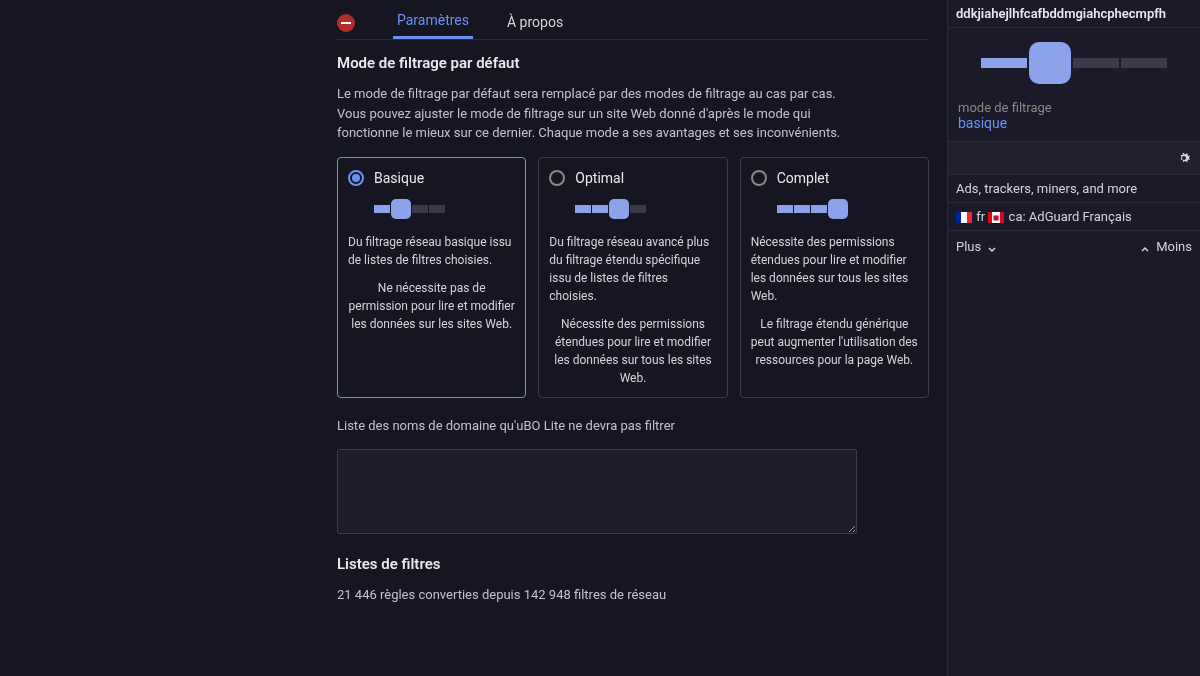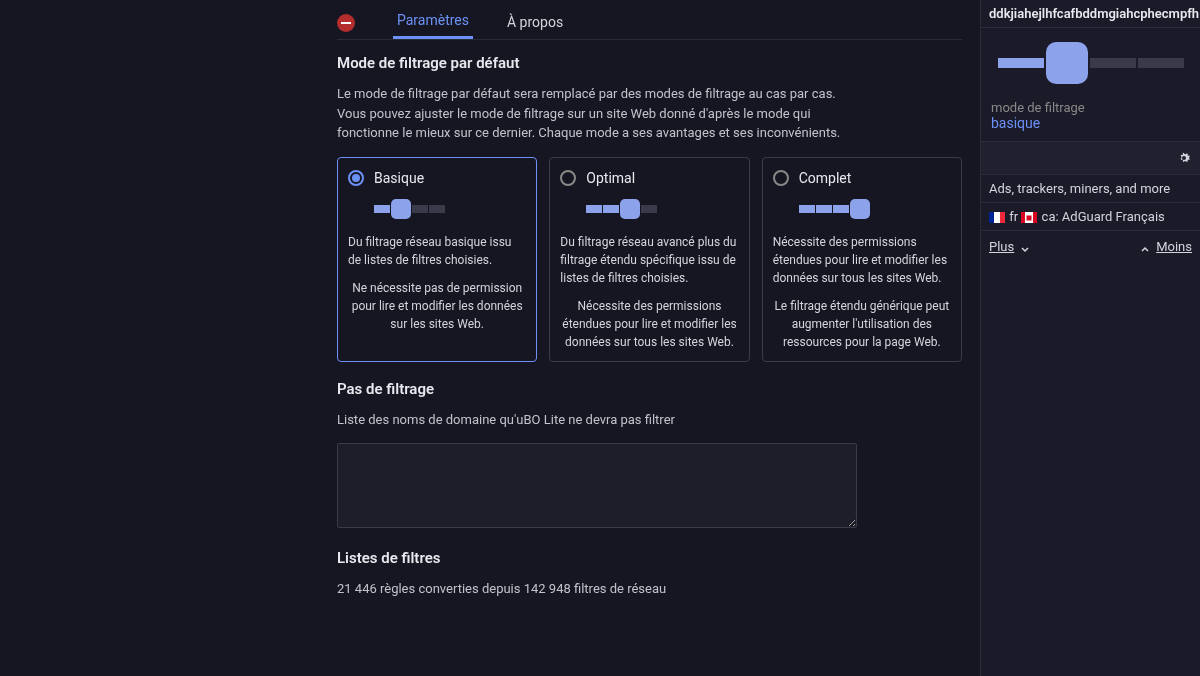--- a/index.html
+++ b/index.html
@@ -17,21 +17,21 @@
   height: 100%;
   gap: 8px;
 }
 .main {
   flex: 1;
   padding-left: 337px;
   padding-right: 10px;
   padding-top: 0;
 }
 .sidebar {
-  width: 220px;
+  width: 253px;
   background: #1a1a28;
   border-left: 1px solid #2a2a38;
 }
 .tabs {
   display: flex;
   align-items: center;
   gap: 30px;
   padding: 6px 0 0 0;
   border-bottom: 1px solid #2a2a38;
 }
@@ -226,21 +226,20 @@
   justify-content: space-between;
   align-items: center;
   padding: 8px;
   font-size: 13px;
 }
 .sb-expand-item {
   display: flex;
   align-items: center;
   gap: 6px;
   cursor: pointer;
-  text-decoration: underline;
 }
 .chevron {
   width: 10px;
   height: 10px;
   display: inline-block;
 }
 .flag {
   display: inline-block;
   width: 16px;
   height: 11px;
@@ -323,21 +322,20 @@
             <span class="seg fill"></span>
               <span class="seg fill"></span>
               <span class="seg fill"></span>
               <span class="thumb"></span>
           </div>
           <p>Nécessite des permissions étendues pour lire et modifier les données sur tous les sites Web.</p>
           <p>Le filtrage étendu générique peut augmenter l'utilisation des ressources pour la page Web.</p>
         </div>
       </div>
 
-      <h3>Pas de filtrage</h3>
       <p class="desc">Liste des noms de domaine qu'uBO Lite ne devra pas filtrer</p>
       <textarea class="textarea" style=""></textarea>
 
       <h3>Listes de filtres</h3>
       <p class="desc">21 446 règles converties depuis 142 948 filtres de réseau</p>
     </div>
   </div>
 
   <div class="sidebar">
     <div class="sb-header">ddkjiahejlhfcafbddmgiahcphecmpfh</div>

